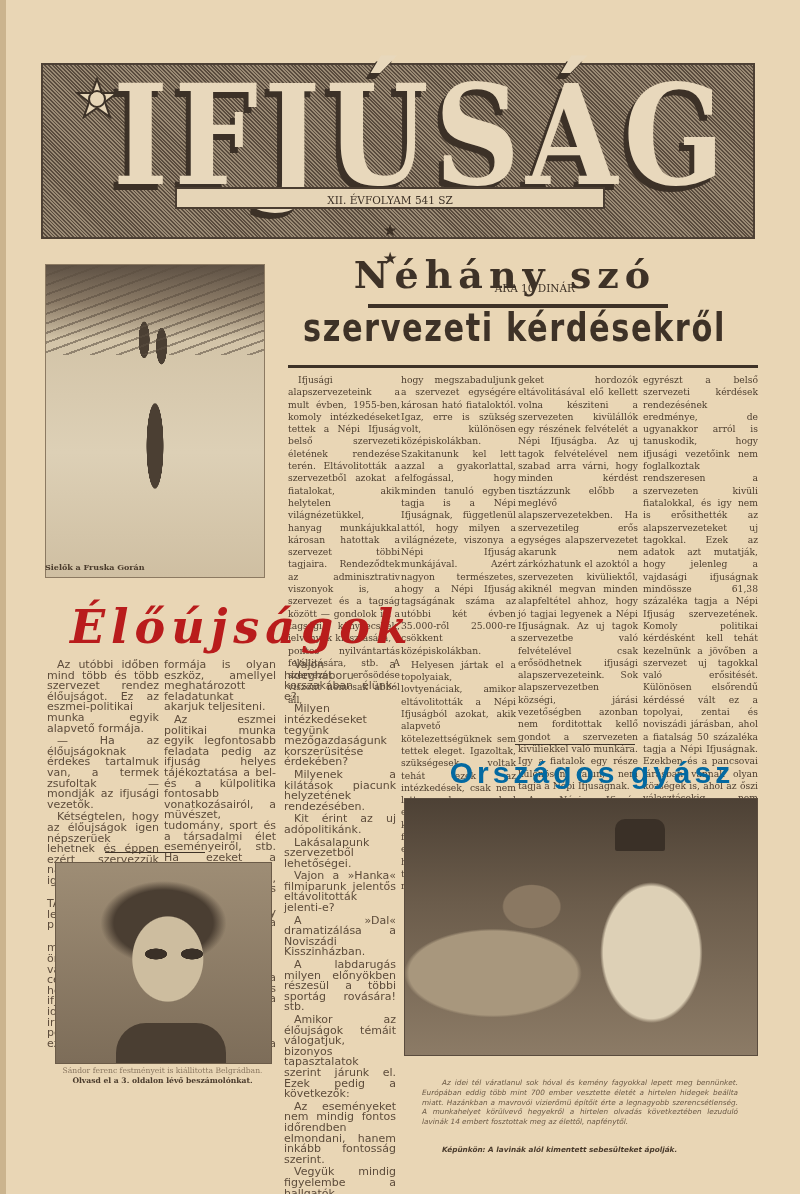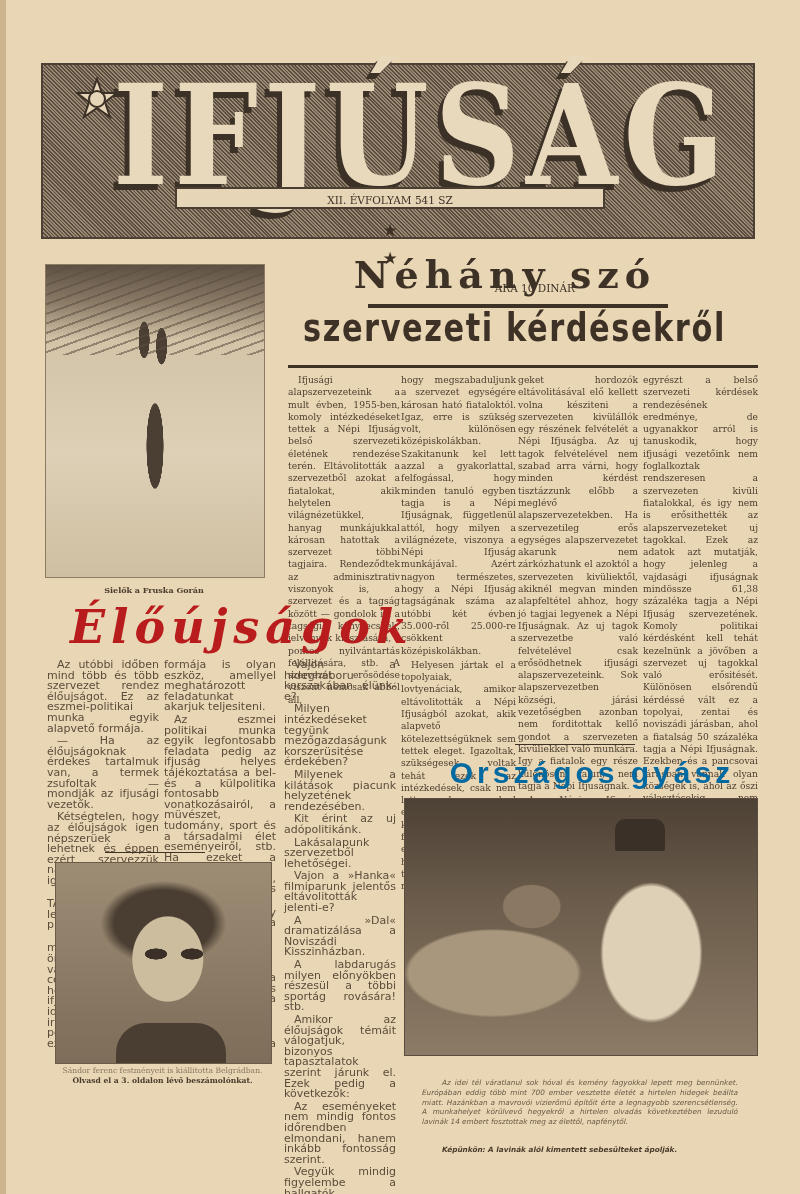--- a/index.html
+++ b/index.html
@@ -46,21 +46,21 @@
       radial-gradient(ellipse 9px 30px at 53% 26%, #4b3f33 0 60%, transparent 62%),
       linear-gradient(180deg,#5e5144 0%,#8a7a66 12%,#d3c4a8 24%,#ddd0b6 60%,#cfbfa2 100%);
     border:1px solid #8c7a62;
   }
   .ski-photo .branches {
     position:absolute; left:0; top:0; width:100%; height:90px;
     background:repeating-linear-gradient(160deg,#5b4e40 0 2px,transparent 2px 9px);
     opacity:.55;
   }
   .caption-ski {
-    position:absolute; left:45px; top:585px; width:218px; text-align:center;
+    position:absolute; left:45px; top:562px; width:218px; 
     font-size:8px; font-weight:bold; color:#4a3b2c;
   }
 
   
   .headline-1 {
     position:absolute; left:340px; top:252px; width:330px; text-align:center;
     font-family:"DejaVu Serif", serif; font-weight:bold; font-size:38px; letter-spacing:6px; color:#3e3227;
   }
   .rule { position:absolute; background:#3e3227; }
   .headline-2 {

